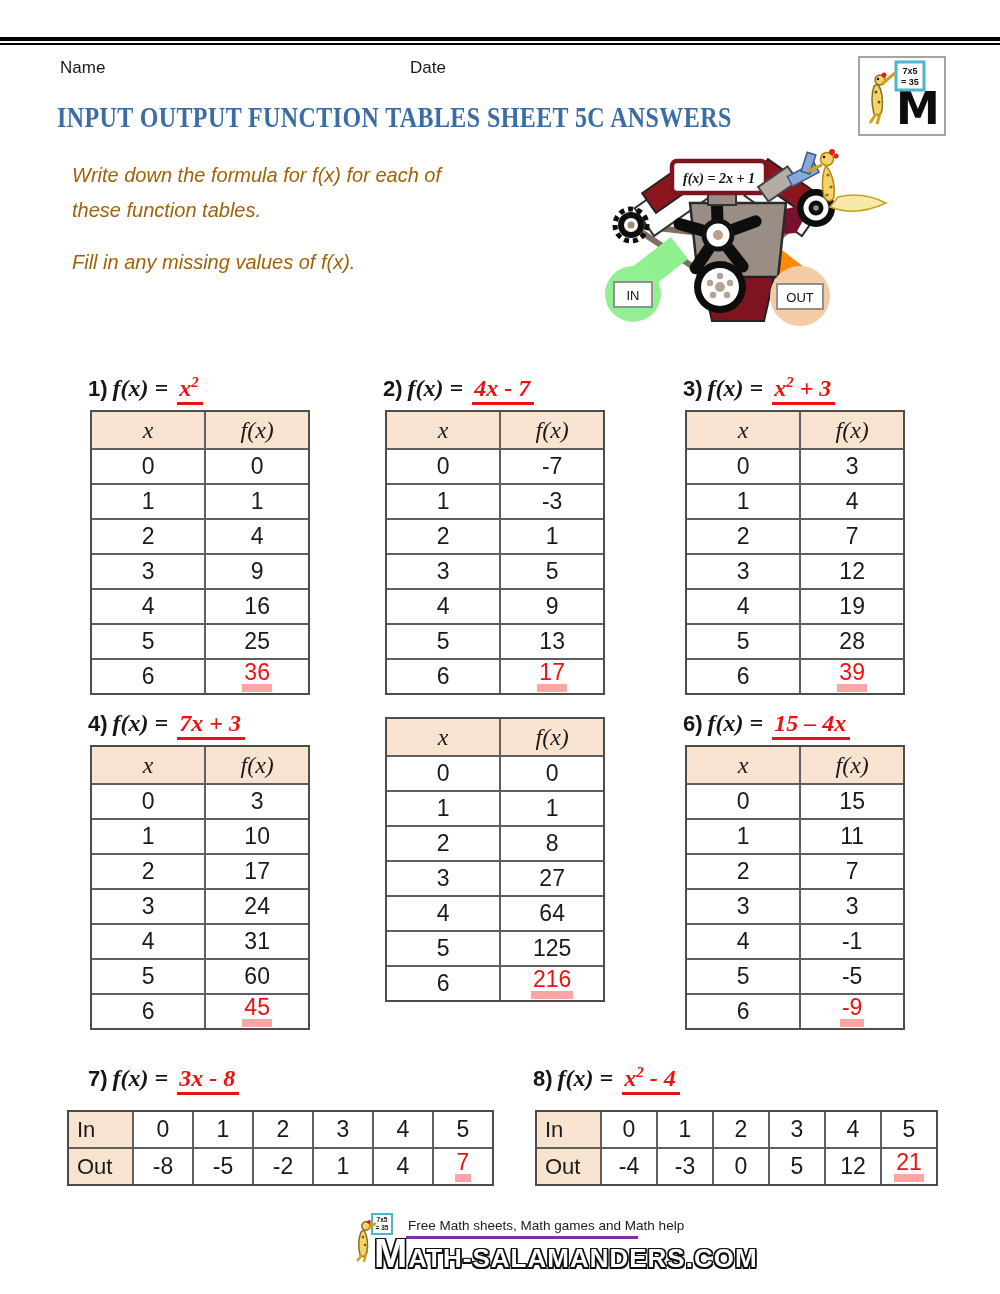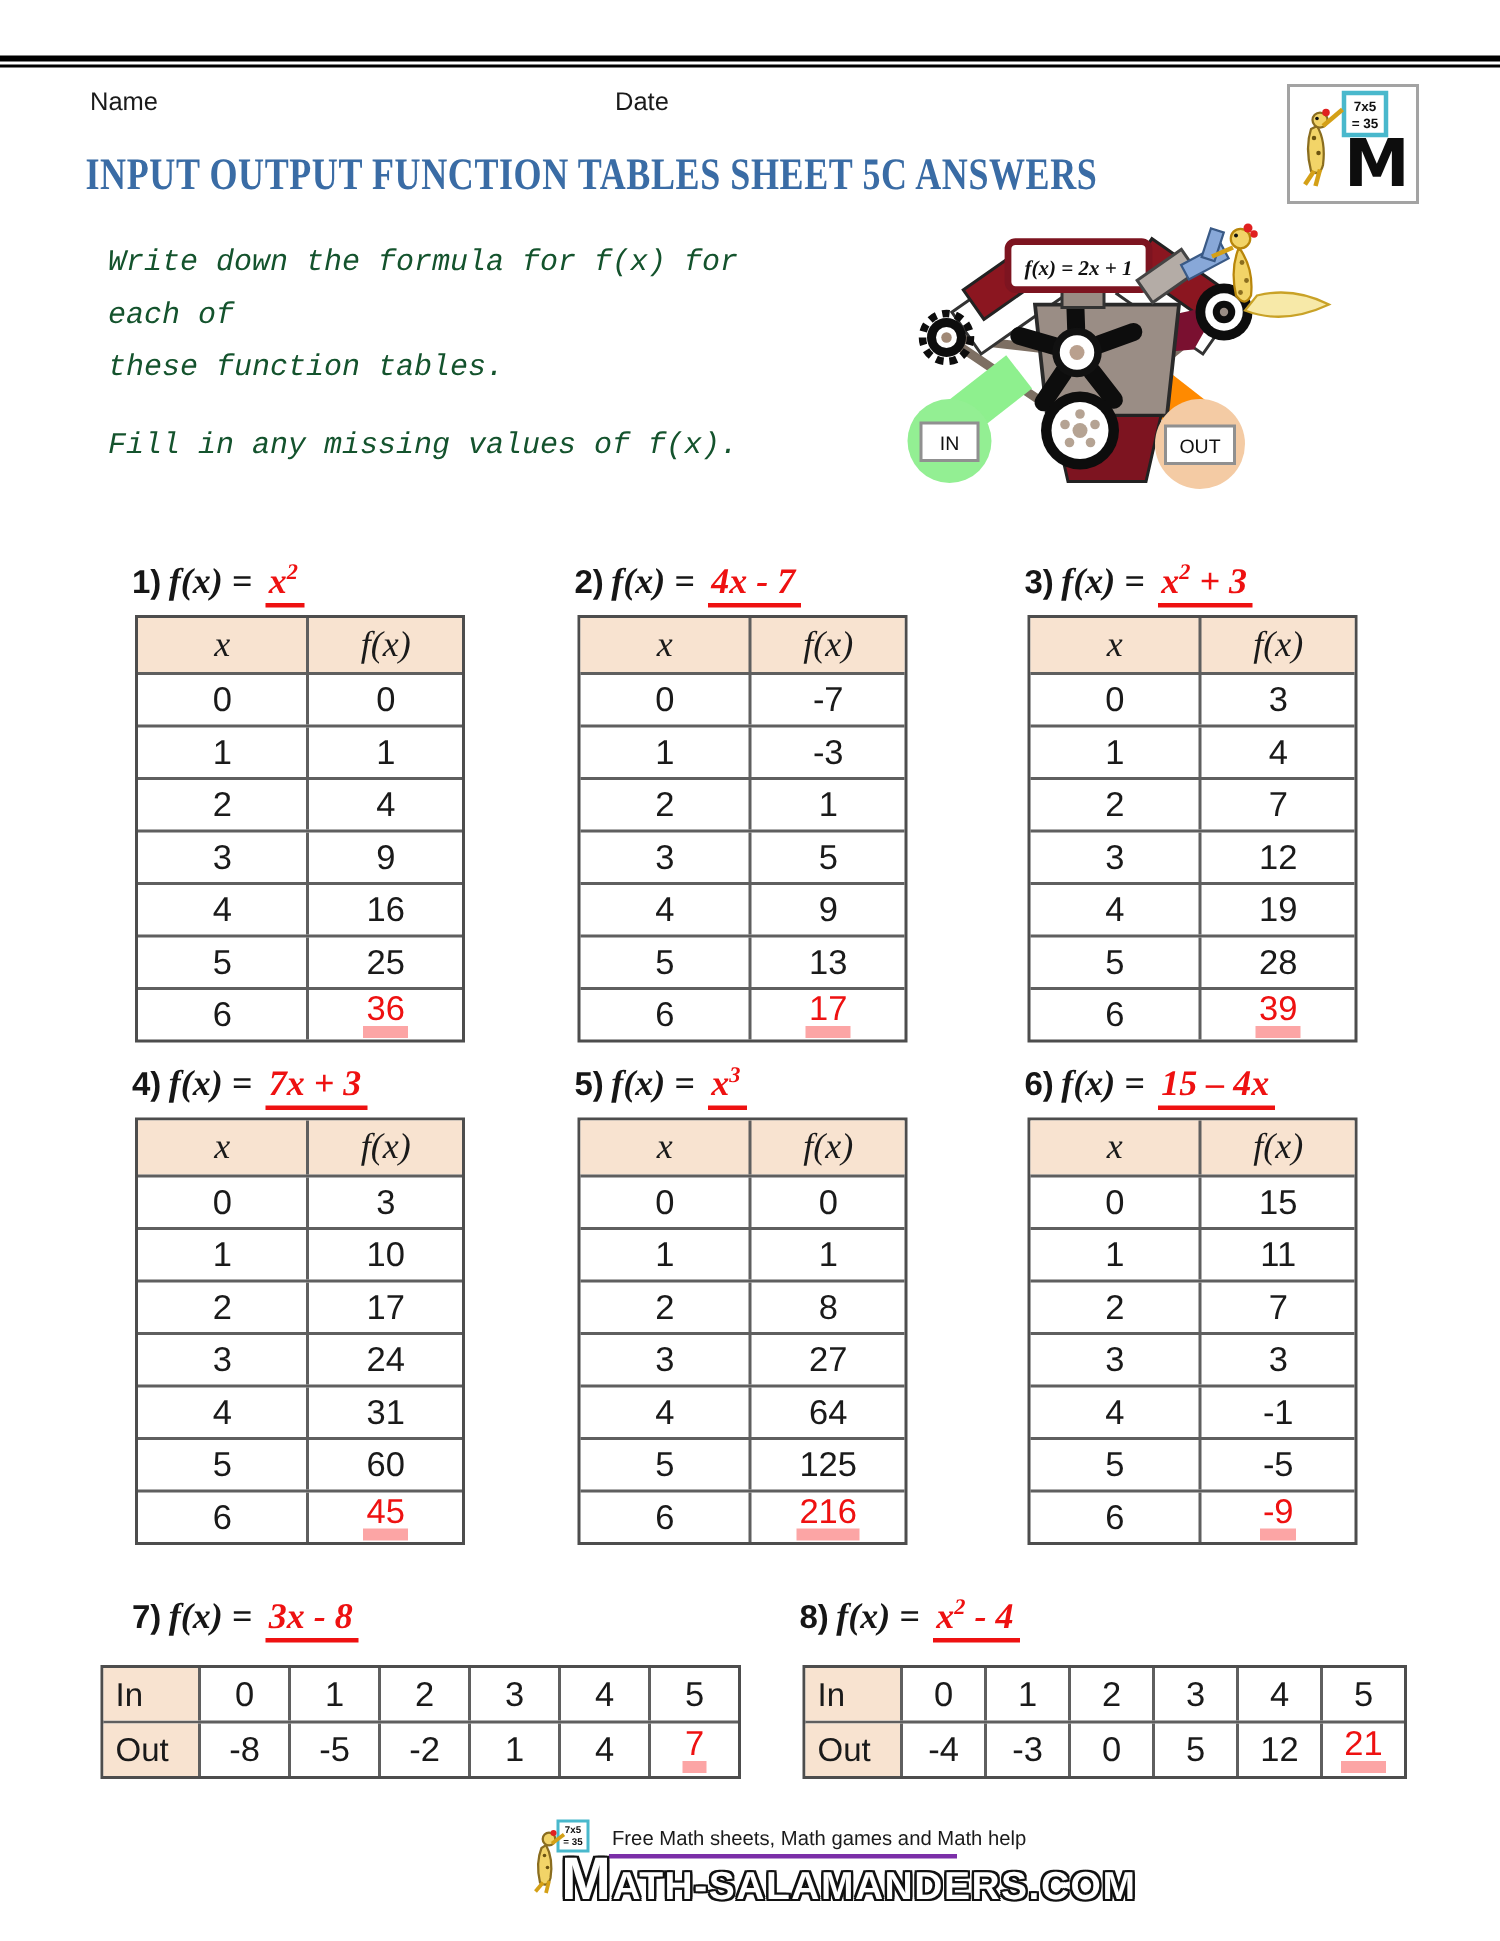--- a/index.html
+++ b/index.html
@@ -10,21 +10,21 @@
   
   .rule1{left:0;top:37px;width:1000px;height:4px;background:#000;}
   .rule2{left:0;top:43px;width:1000px;height:2px;background:#000;}
 
   .namedate{font-size:17px;color:#1a1a1a;}
 
   .title{left:57px;top:100px;font-family:"Liberation Serif",serif;font-weight:bold;
          font-size:30px;color:#3a6ca5;white-space:nowrap;transform:scaleX(0.80);
          transform-origin:left center;letter-spacing:0.5px;}
 
-  .instructions{left:72px;top:158px;width:440px;font-style:italic;font-size:20px;color:#14532d;font-family:Liberation Mono, monospace;}
+  .instructions{left:72px;top:158px;width:440px;font-style:italic;font-size:20px;color:#a16207;}
   .instructions p{margin:0;line-height:35px;}
   .instructions .p2{margin-top:17px;}
 
   
   .logobox{left:858px;top:56px;width:84px;height:76px;background:#fff;border:2px solid #a3a3a3;}
 
   
   .prob{position:absolute;width:240px;}
   .formula{height:28px;line-height:28px;white-space:nowrap;font-weight:bold;}
   .pnum{font-size:22px;color:#161616;margin-right:5px;}
@@ -362,23 +362,20 @@
         <div class="vrow">
           <div class="vcell">6</div>
           <div class="vcell">
             <span class="red-ans">45</span>
           </div>
         </div>
       </div>
   </div>
 
   <div class="prob" style="left:383px;top:703px">
-    <div class="formula">
-      <span class="pnum">5)</span><span class="flabel">f(x) =</span><span class="ans"><span>x</span><sup>3</sup><span></span></span>
-    </div>
     <div class="vtable">
       <div class="vrow head">
         <div class="vcell">x</div>
         <div class="vcell">f(x)</div>
       </div>
     <div class="vrow">
           <div class="vcell">0</div>
           <div class="vcell">0</div>
         </div>
         <div class="vrow">

